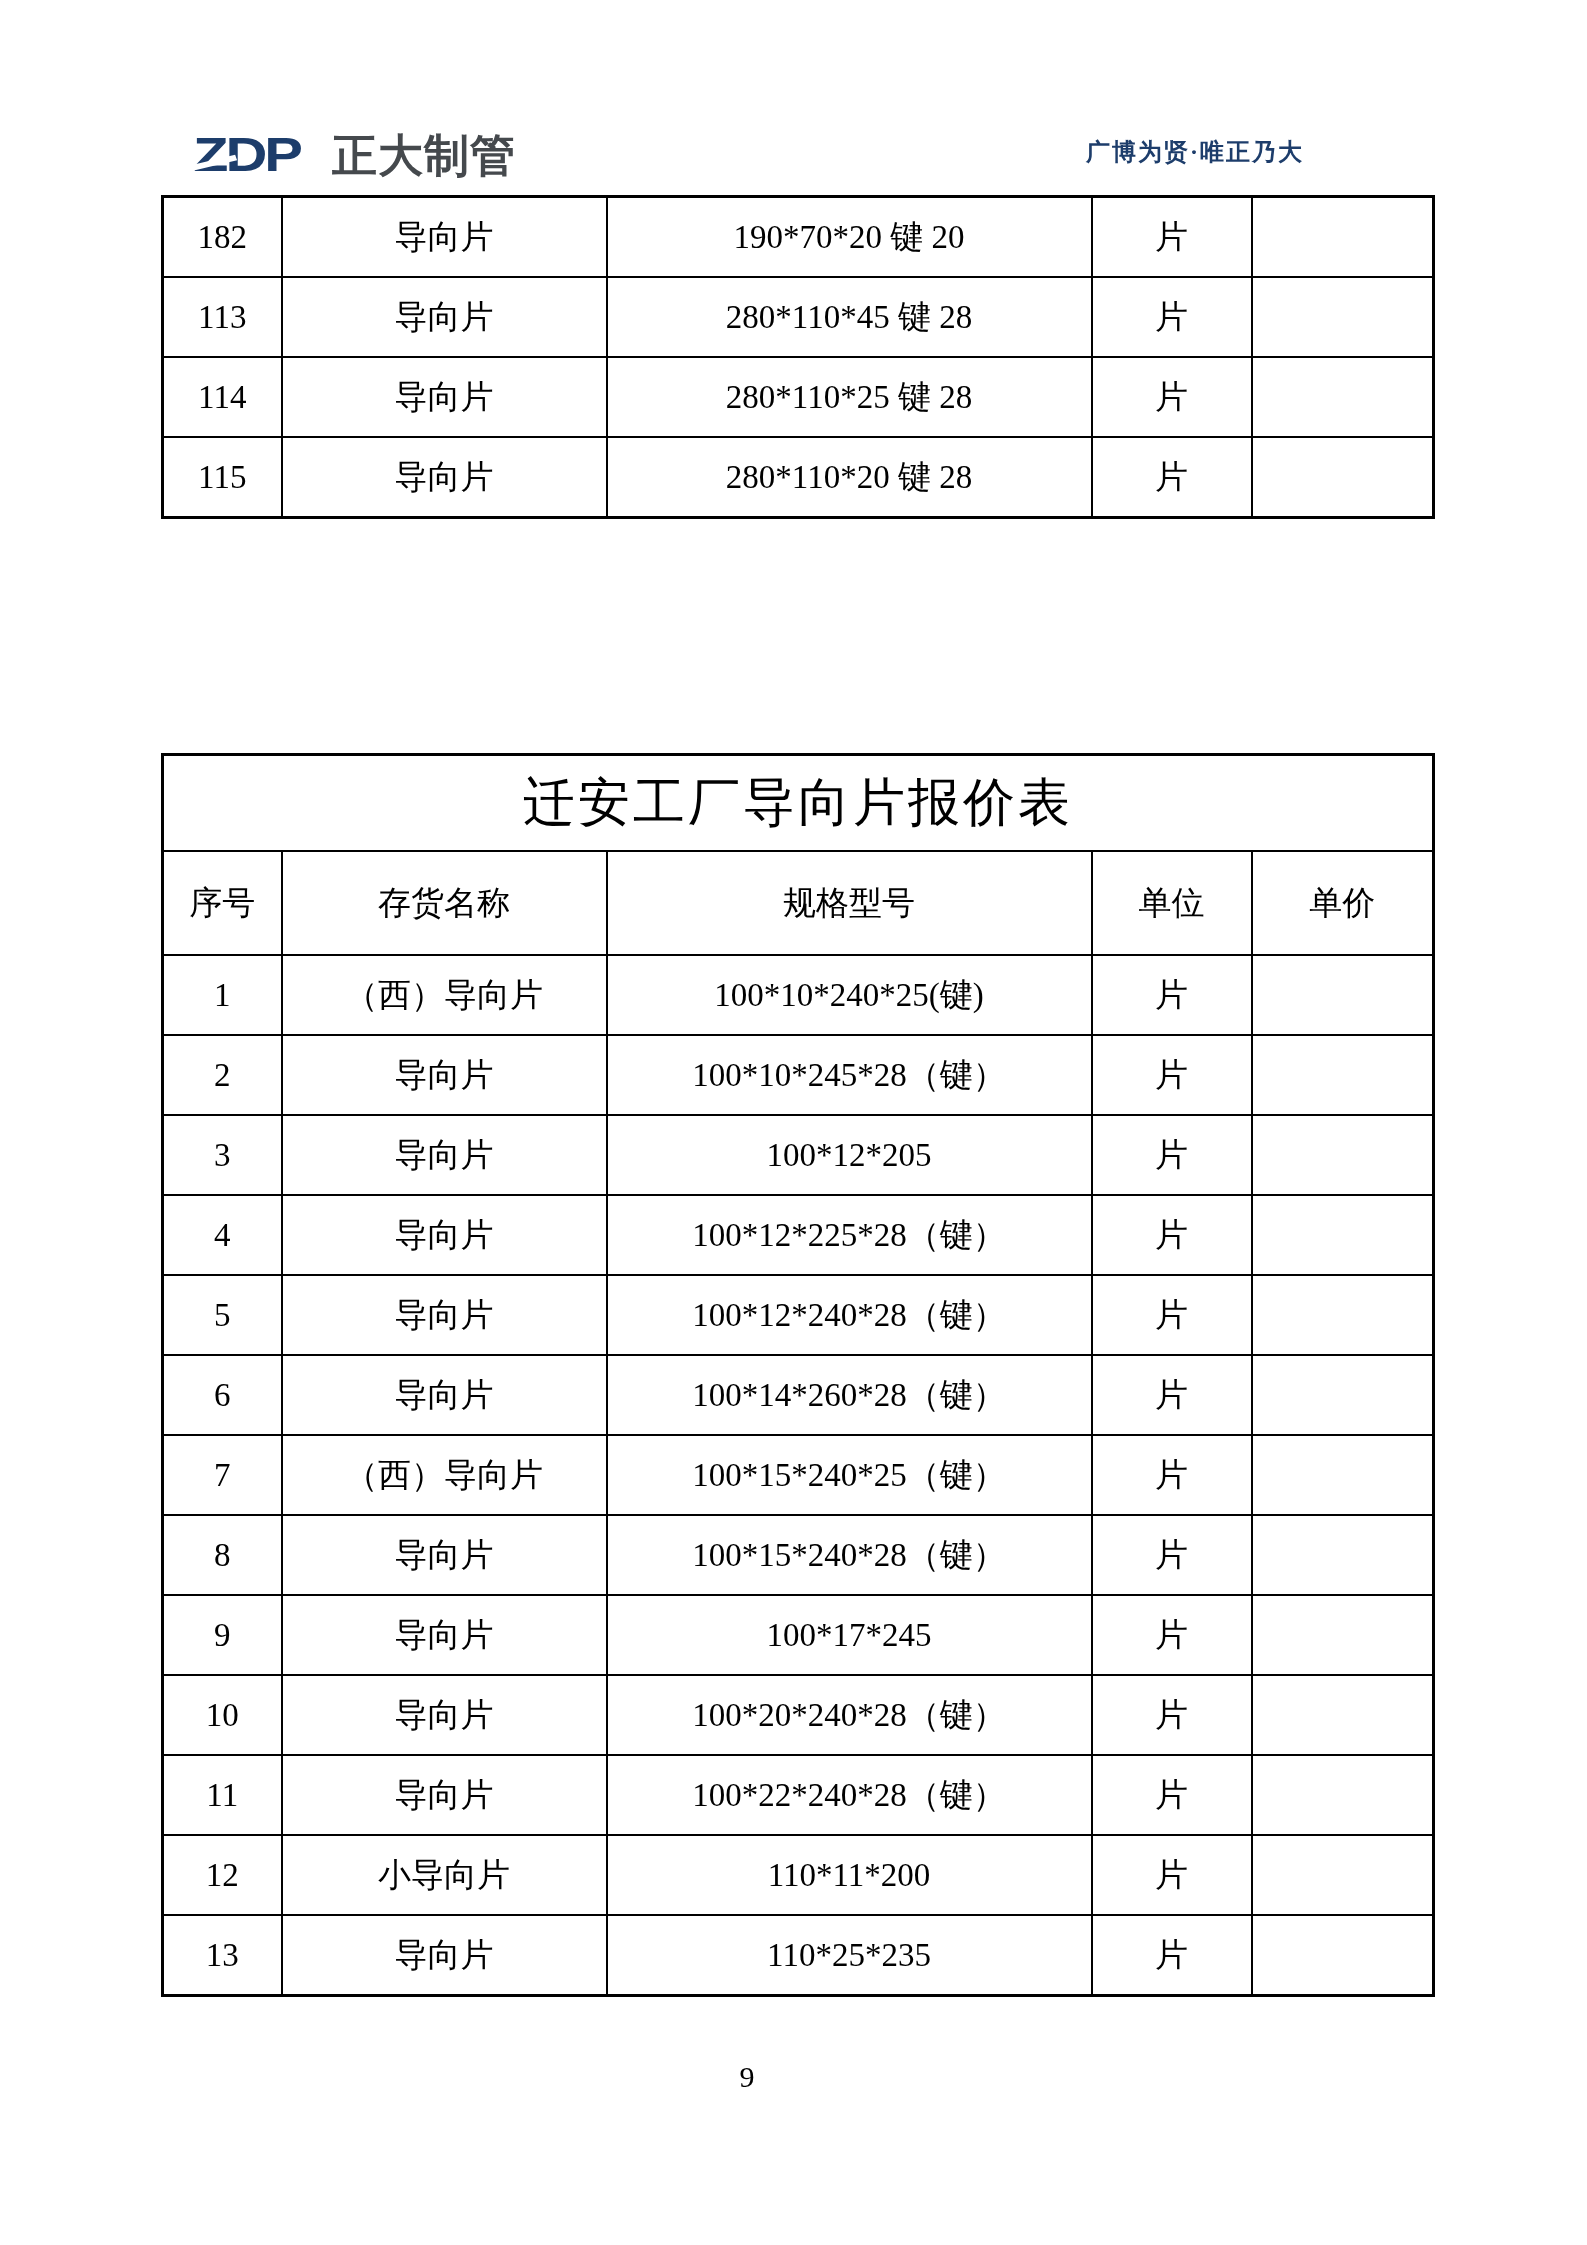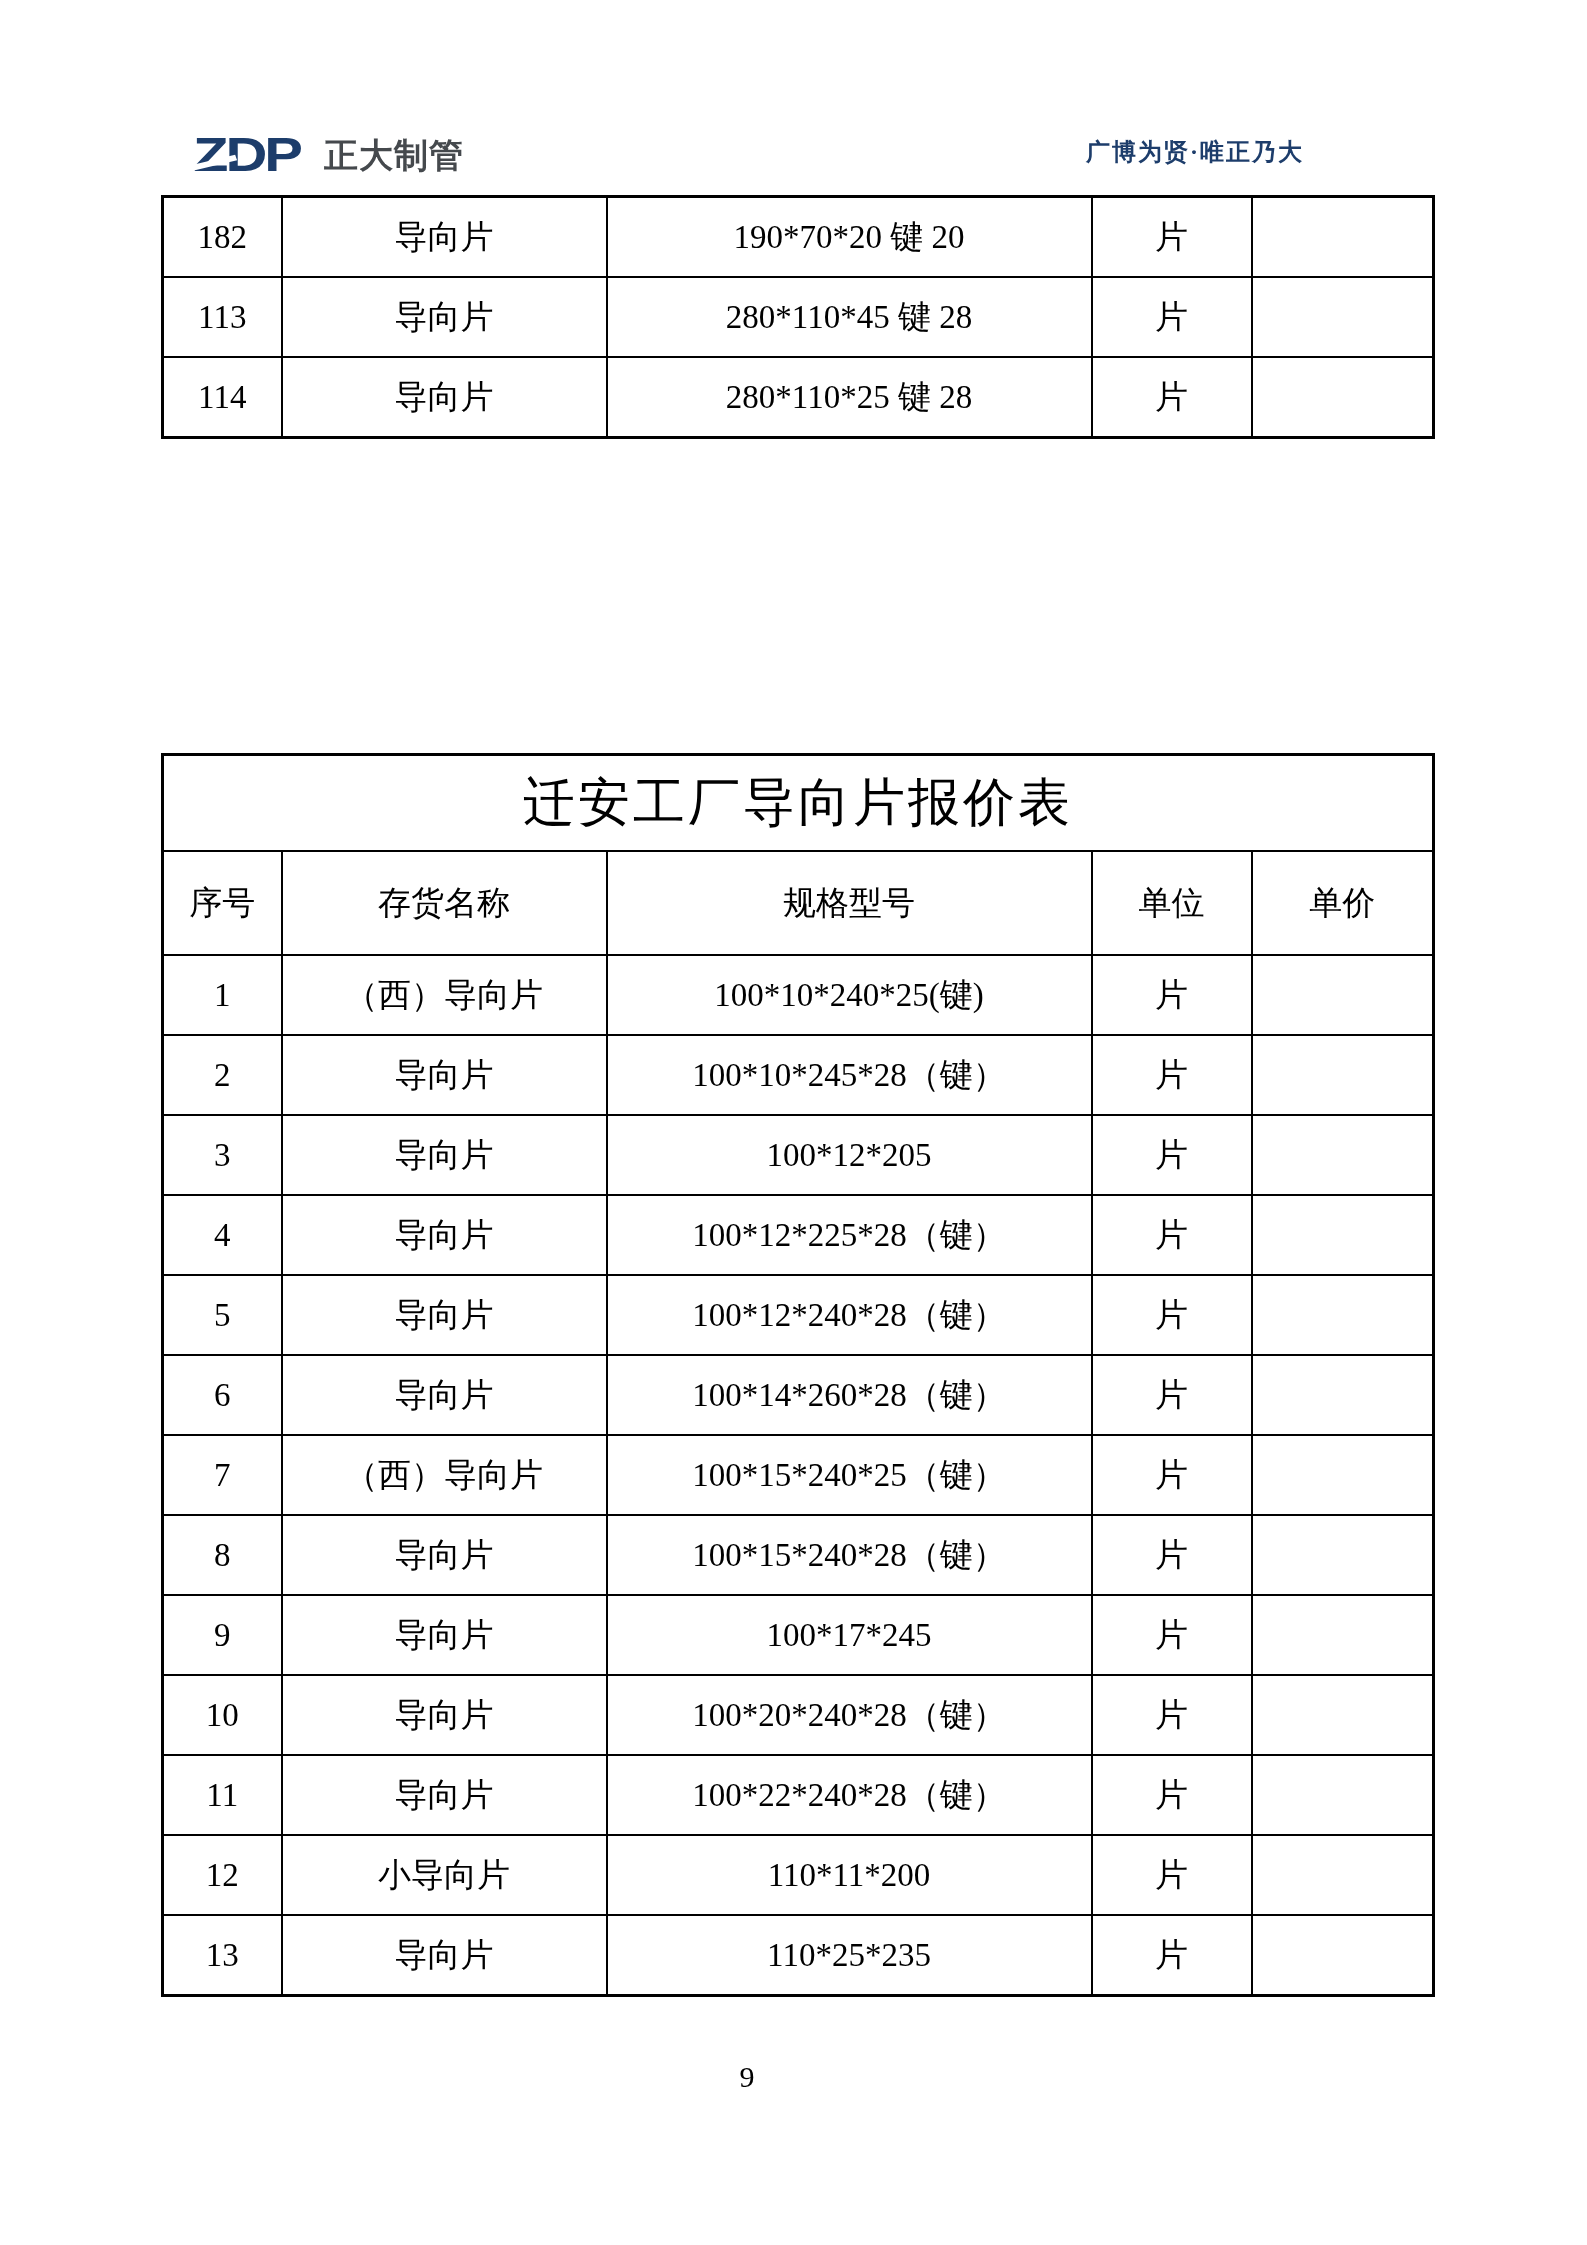--- a/index.html
+++ b/index.html
@@ -40,23 +40,23 @@
     left: -2px;
     top: 60%;
     width: 46px;
     height: 7px;
     background: #ffffff;
     transform: rotate(-16deg);
   }
   .logo-company {
     font-family: "Liberation Sans", "DejaVu Sans", sans-serif;
     font-weight: 900;
-    font-size: 34px;
+    font-size: 45px;
     line-height: 1;
-    margin-left: 24px;
+    margin-left: 32px;
     letter-spacing: 1px;
   }
   .header-slogan {
     position: absolute;
     right: 190px;
     top: 136px;
     font-size: 24px;
     font-weight: bold;
     letter-spacing: 2px;
     white-space: nowrap;
@@ -135,20 +135,27 @@
           <td>113</td>
           <td>导向片</td>
           <td>280*110*45 键 28</td>
           <td>片</td>
           <td></td>
         </tr>
         <tr>
           <td>114</td>
           <td>导向片</td>
           <td>280*110*25 键 28</td>
+          <td>片</td>
+          <td></td>
+        </tr>
+        <tr>
+          <td>115</td>
+          <td>导向片</td>
+          <td>280*110*20 键 28</td>
           <td>片</td>
           <td></td>
         </tr>
       </tbody>
   </table>
 
   <table class="doc-table" id="table-main">
     <colgroup>
       <col style="width:119px">
         <col style="width:325px">

